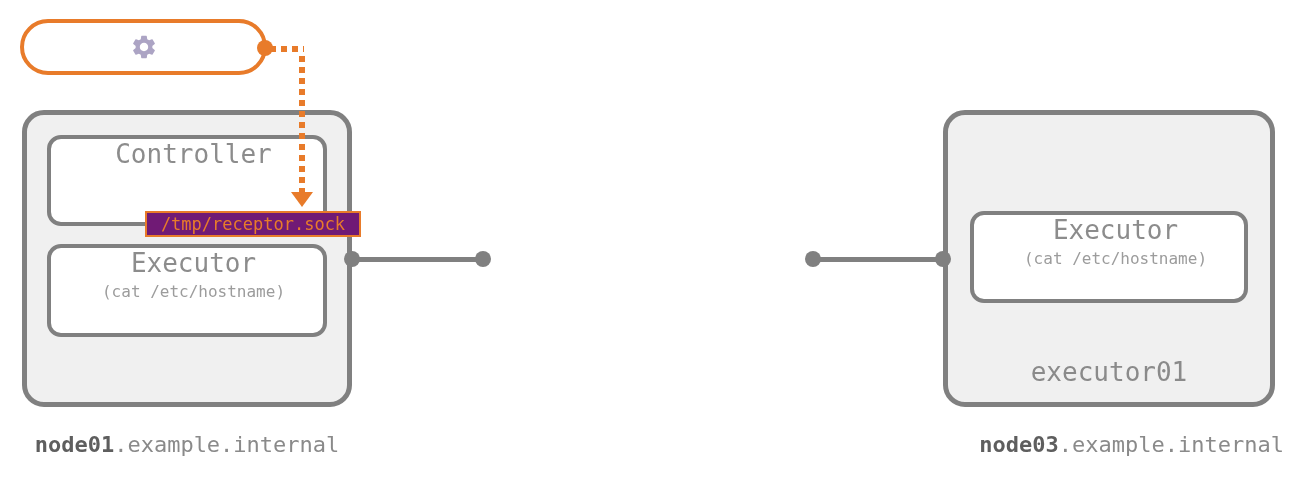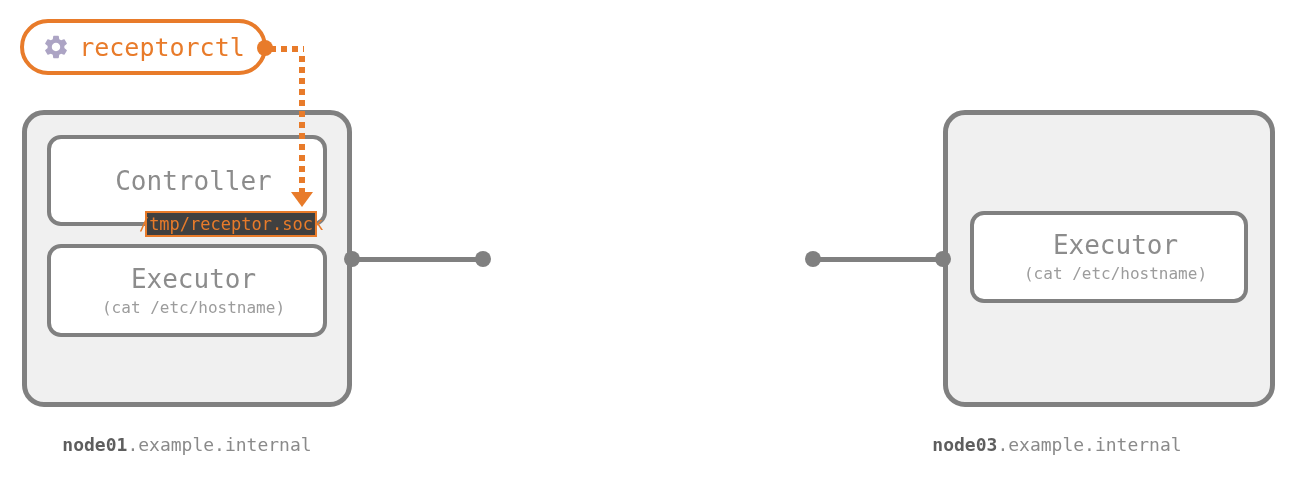--- a/index.html
+++ b/index.html
@@ -13,27 +13,27 @@
     background:#F0F0F0;border:5px solid #808080;border-radius:22px;
   }
   .node-name{
     position:absolute;left:0;right:0;bottom:15px;text-align:center;
     font-size:26px;line-height:30px;color:#8A8A8A;letter-spacing:0px;
   }
   
   .inner-box{
     position:absolute;box-sizing:border-box;background:#ffffff;
     border:4px solid #808080;border-radius:14px;
-    display:flex;flex-direction:column;align-items:center;justify-content:center;padding-left:13px;
+    display:flex;flex-direction:column;align-items:center;justify-content:flex-start;padding-left:13px;
   }
   .inner-title{font-size:26px;line-height:30px;color:#8C8C8C;}
   .inner-sub{font-size:16px;line-height:20px;color:#9C9C9C;margin-top:4px;}
   
   .hostname{
-    position:absolute;top:434px;text-align:center;font-size:18px;line-height:22px;color:#8A8A8A;
+    position:absolute;top:434px;text-align:center;font-size:22px;line-height:22px;color:#8A8A8A;
   }
   .hostname .host-bold{font-weight:bold;color:#5E5E5E;}
   
   .link{position:absolute;top:257px;height:5px;background:#808080;}
   .link-dot{position:absolute;top:251px;width:16px;height:16px;border-radius:50%;background:#808080;}
   
   .pill{
     position:absolute;left:20px;top:19px;width:247px;height:56px;box-sizing:border-box;
     background:#ffffff;border:4px solid #E87B2A;border-radius:28px;
     display:flex;align-items:center;justify-content:center;gap:9px;z-index:6;
@@ -49,22 +49,22 @@
     position:absolute;left:299px;top:56px;width:6px;height:136px;z-index:6;
     background:repeating-linear-gradient(180deg,#E87B2A 0 6px,transparent 6px 11px);
   }
   .arrowhead{
     position:absolute;left:291px;top:192px;width:0;height:0;z-index:6;
     border-left:11px solid transparent;border-right:11px solid transparent;
     border-top:15px solid #E87B2A;
   }
   
   .sock{
-    position:absolute;left:145px;top:211px;width:172px;height:26px;box-sizing:border-box;
-    background:#404040;border:2px solid #E87B2A;z-index:5;
+    position:absolute;left:145px;top:211px;width:216px;height:26px;box-sizing:border-box;
+    background:#701a75;border:2px solid #E87B2A;z-index:5;
     display:flex;align-items:center;justify-content:center;
     font-size:17px;color:#E87B2A;white-space:nowrap;
   }
   .gear-svg{width:28px;height:28px;display:block;}
 </style>
 </head>
 <body>
 
 <div class="canvas">
 
@@ -77,40 +77,40 @@
       <div class="inner-sub">(cat /etc/hostname)</div>
     </div>
   </div>
 
 
   <div class="node-box" style="left:943px;width:332px;">
     <div class="inner-box" style="left:22px;top:96px;width:278px;height:92px;">
       <div class="inner-title">Executor</div>
       <div class="inner-sub">(cat /etc/hostname)</div>
     </div>
+    <div class="node-name">executor01</div>
   </div>
 
   <div class="link" style="left:352px;width:131px;"></div>
   <div class="link" style="left:813px;width:130px;"></div>
   <div class="link-dot" style="left:344px;"></div>
   <div class="link-dot" style="left:475px;"></div>
   <div class="link-dot" style="left:805px;"></div>
   <div class="link-dot" style="left:935px;"></div>
 
   <div class="hostname" style="left:22px;width:330px;"><span class="host-bold">node01</span><span>.example.internal</span></div>
-  <div class="hostname" style="left:891px;width:332px;"><span class="host-bold">node03</span><span>.example.internal</span></div>
+  <div class="hostname" style="left:952px;width:332px;text-align:right;"><span class="host-bold">node03</span><span>.example.internal</span></div>
 
   <div class="sock">/tmp/receptor.sock</div>
 
   <div class="pill">
     <span>
       <svg class="gear-svg" viewBox="0 0 24 24" aria-hidden="true">
         <path fill="#ACA4C4" d="M19.14,12.94c0.04-0.3,0.06-0.61,0.06-0.94c0-0.32-0.02-0.64-0.07-0.94l2.03-1.58c0.18-0.14,0.23-0.41,0.12-0.61 l-1.92-3.32c-0.12-0.22-0.37-0.29-0.59-0.22l-2.39,0.96c-0.5-0.38-1.03-0.7-1.62-0.94L14.4,2.81c-0.04-0.24-0.24-0.41-0.48-0.41 h-3.84c-0.24,0-0.43,0.17-0.47,0.41L9.25,5.35C8.66,5.59,8.12,5.92,7.63,6.29L5.24,5.33c-0.22-0.08-0.47,0-0.59,0.22L2.74,8.87 C2.62,9.08,2.66,9.34,2.86,9.48l2.03,1.58C4.84,11.36,4.8,11.69,4.8,12s0.02,0.64,0.07,0.94l-2.03,1.58 c-0.18,0.14-0.23,0.41-0.12,0.61l1.92,3.32c0.12,0.22,0.37,0.29,0.59,0.22l2.39-0.96c0.5,0.38,1.03,0.7,1.62,0.94l0.36,2.54 c0.05,0.24,0.24,0.41,0.48,0.41h3.84c0.24,0,0.44-0.17,0.47-0.41l0.36-2.54c0.59-0.24,1.13-0.56,1.62-0.94l2.39,0.96 c0.22,0.08,0.47,0,0.59-0.22l1.92-3.32c0.12-0.22,0.07-0.47-0.12-0.61L19.14,12.94z M12,15.6c-1.98,0-3.6-1.62-3.6-3.6 s1.62-3.6,3.6-3.6s3.6,1.62,3.6,3.6S13.98,15.6,12,15.6z"></path>
       </svg>
     </span>
-    <span class="pill-label">receptorctl</span>
   </div>
   <div class="pill-dot"></div>
   <div class="dash-h"></div>
   <div class="dash-v"></div>
   <div class="arrowhead"></div>
 
 </div>
 
 </body></html>

